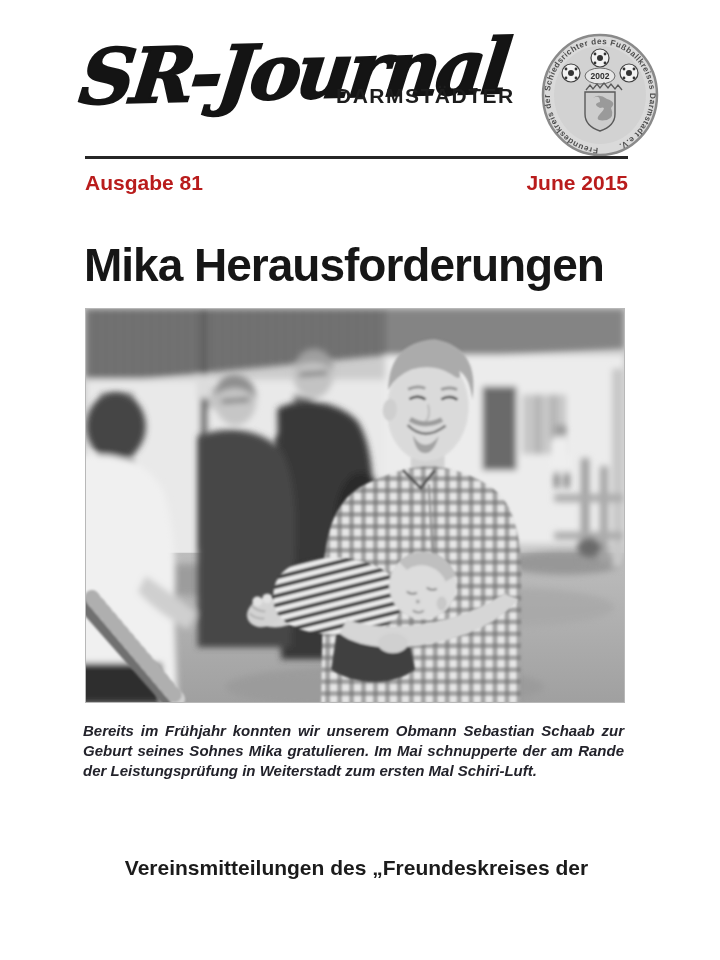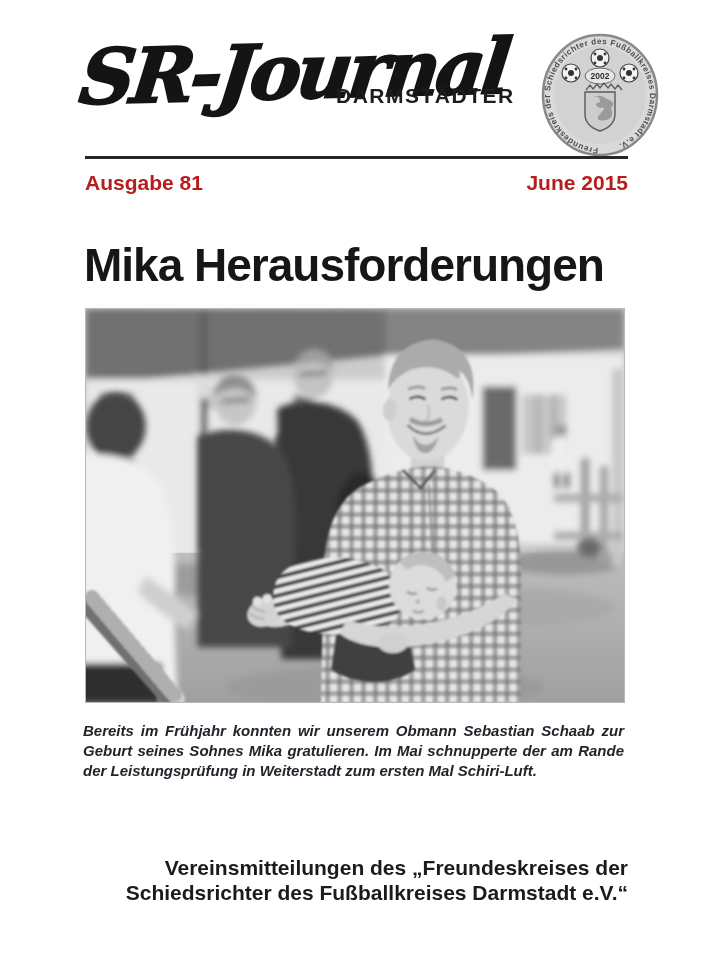--- a/index.html
+++ b/index.html
@@ -42,21 +42,21 @@
   }
   .photo svg { display:block; width:100%; height:100%; }
   
   .caption {
     position:absolute; left:83px; top:711px; width:541px;
     font-weight:bold; font-style:italic; font-size:15px; line-height:20px;
     color:#23232b; text-align:justify;margin-top:10px;
   }
   
   .footer {
-    position:absolute; left:85px; top:855px; width:543px; text-align:right;
+    position:absolute; left:85px; top:855px; width:543px; text-align:center;
     font-weight:bold; font-size:21px; line-height:25px; color:#1b1b1b;
   }
 </style>
 </head>
 <body>
 
 <div class="page">
 
   <div class="script-title">SR-Journal</div>
   <div class="kicker">DARMSTÄDTER</div>
@@ -279,16 +279,15 @@
         <path d="M434,292 C412,318 370,336 318,340 C290,342 266,336 254,326 L262,312 C300,326 368,320 420,286 Z" fill="#d6d6d6"></path>
         <ellipse cx="308" cy="336" rx="15" ry="10" fill="#d0d0d0"></ellipse>
       </g>
     </svg>
   </div>
 
   <p class="caption">Bereits im Frühjahr konnten wir unserem Obmann Sebastian Schaab zur Geburt seines Sohnes Mika gratulieren. Im Mai schnupperte der am Rande der Leistungsprüfung in Weiterstadt zum ersten Mal Schiri-Luft.</p>
 
   <div class="footer">
     <div>Vereinsmitteilungen des „Freundeskreises der</div>
-    <div>Schiedsrichter des Fußballkreises Darmstadt e.V.“</div>
   </div>
 
 </div>
 
 </body></html>

